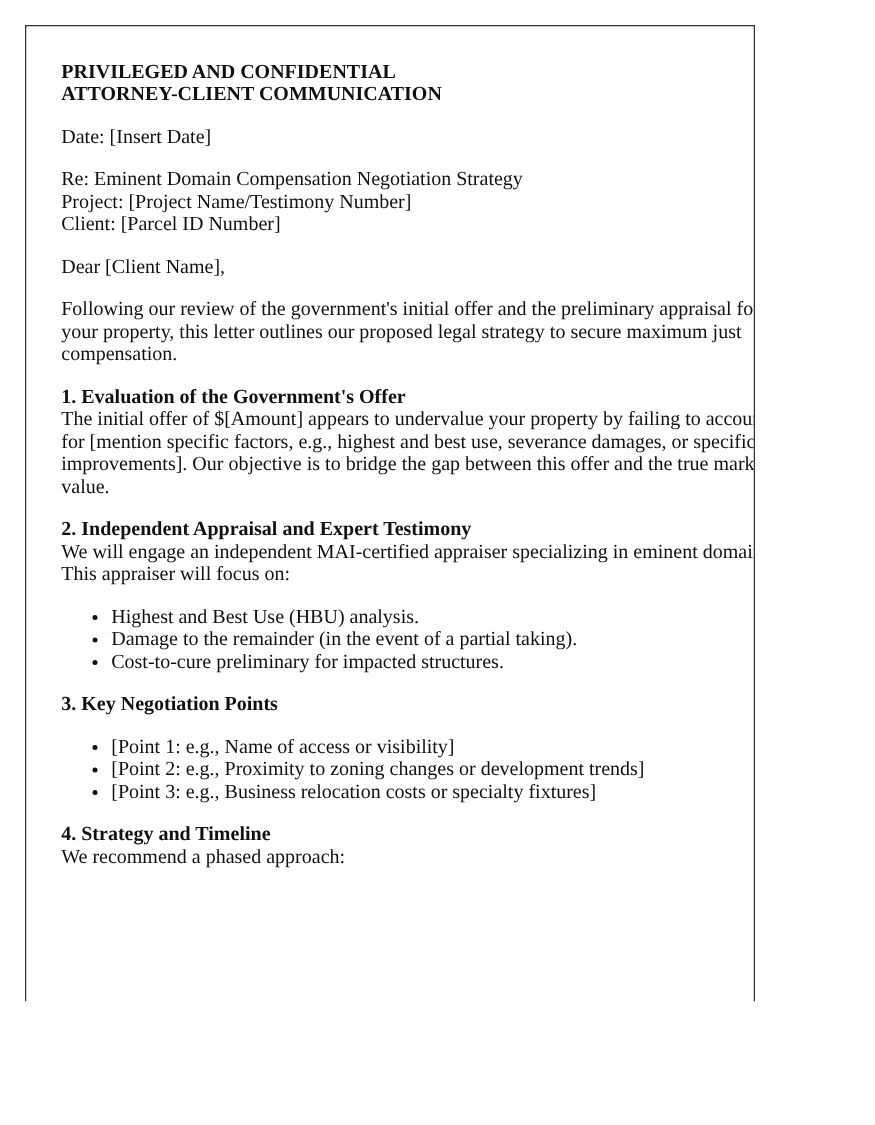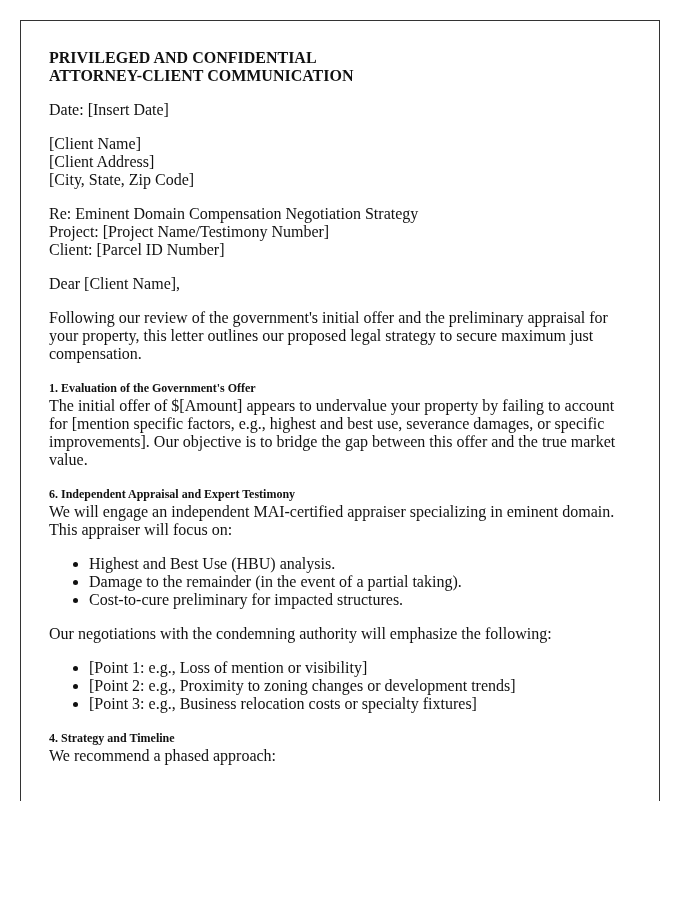--- a/index.html
+++ b/index.html
@@ -13,21 +13,21 @@
     body {
       font-family: "Liberation Serif", "DejaVu Serif", serif;
       font-size: 16px;
       color: #111111;
       position: relative;
     }
     .page {
       position: absolute;
       left: 20px;
       top: 20px;
-      width: 640px;
+      width: 584px;
       height: 781px;
       border-left: 1px solid #333333;
       border-right: 1px solid #333333;
       border-top: 1px solid #333333;
       box-sizing: border-box;
       overflow: hidden;
     }
     .content {
       position: absolute;
       left: 28px;
@@ -40,21 +40,21 @@
       margin: 0;
     }
     p {
       margin: 0 0 16px 0;
     }
     .block {
       margin: 0 0 16px 0;
     }
     .line { display: block; }
     h2 {
-      font-size: 12px;
+      font-size: 16px;
       font-weight: bold;
       margin: 0;
       line-height: 18px;
     }
     ul {
       margin: 16px 0 16px 0;
       padding-left: 40px;
     }
     li {
       line-height: 18px;
@@ -66,55 +66,50 @@
 <div class="page">
   <div class="content">
 
     <div class="block">
       <span class="line heading">PRIVILEGED AND CONFIDENTIAL</span>
       <span class="line heading">ATTORNEY-CLIENT COMMUNICATION</span>
     </div>
 
     <p>Date: [Insert Date]</p>
 
-    <div class="block">
-      <span class="line">[Client Name]</span>
-      <span class="line">[Client Address]</span>
-      <span class="line">[City, State, Zip Code]</span>
-    </div>
 
     <div class="block">
       <span class="line">Re: Eminent Domain Compensation Negotiation Strategy</span>
       <span class="line">Project: [Project Name/Testimony Number]</span>
       <span class="line">Client: [Parcel ID Number]</span>
     </div>
 
     <p>Dear [Client Name],</p>
 
     <p>Following our review of the government's initial offer and the preliminary appraisal for your property, this letter outlines our proposed legal strategy to secure maximum just compensation.</p>
 
     <div>
       <h2>1. Evaluation of the Government's Offer</h2>
       <p>The initial offer of $[Amount] appears to undervalue your property by failing to account for [mention specific factors, e.g., highest and best use, severance damages, or specific improvements]. Our objective is to bridge the gap between this offer and the true market value.</p>
     </div>
 
     <div>
-      <h2>6. Independent Appraisal and Expert Testimony</h2>
+      <h2>2. Independent Appraisal and Expert Testimony</h2>
       <div>We will engage an independent MAI-certified appraiser specializing in eminent domain. This appraiser will focus on:</div>
       <ul>
         <li>Highest and Best Use (HBU) analysis.</li>
         <li>Damage to the remainder (in the event of a partial taking).</li>
         <li>Cost-to-cure preliminary for impacted structures.</li>
       </ul>
     </div>
 
     <div>
-      <div>Our negotiations with the condemning authority will emphasize the following:</div>
+      <h2>3. Key Negotiation Points</h2>
       <ul>
-        <li>[Point 1: e.g., Loss of mention or visibility]</li>
+        <li>[Point 1: e.g., Name of access or visibility]</li>
         <li>[Point 2: e.g., Proximity to zoning changes or development trends]</li>
         <li>[Point 3: e.g., Business relocation costs or specialty fixtures]</li>
       </ul>
     </div>
 
     <div>
       <h2>4. Strategy and Timeline</h2>
       <div>We recommend a phased approach:</div>
     </div>
 

